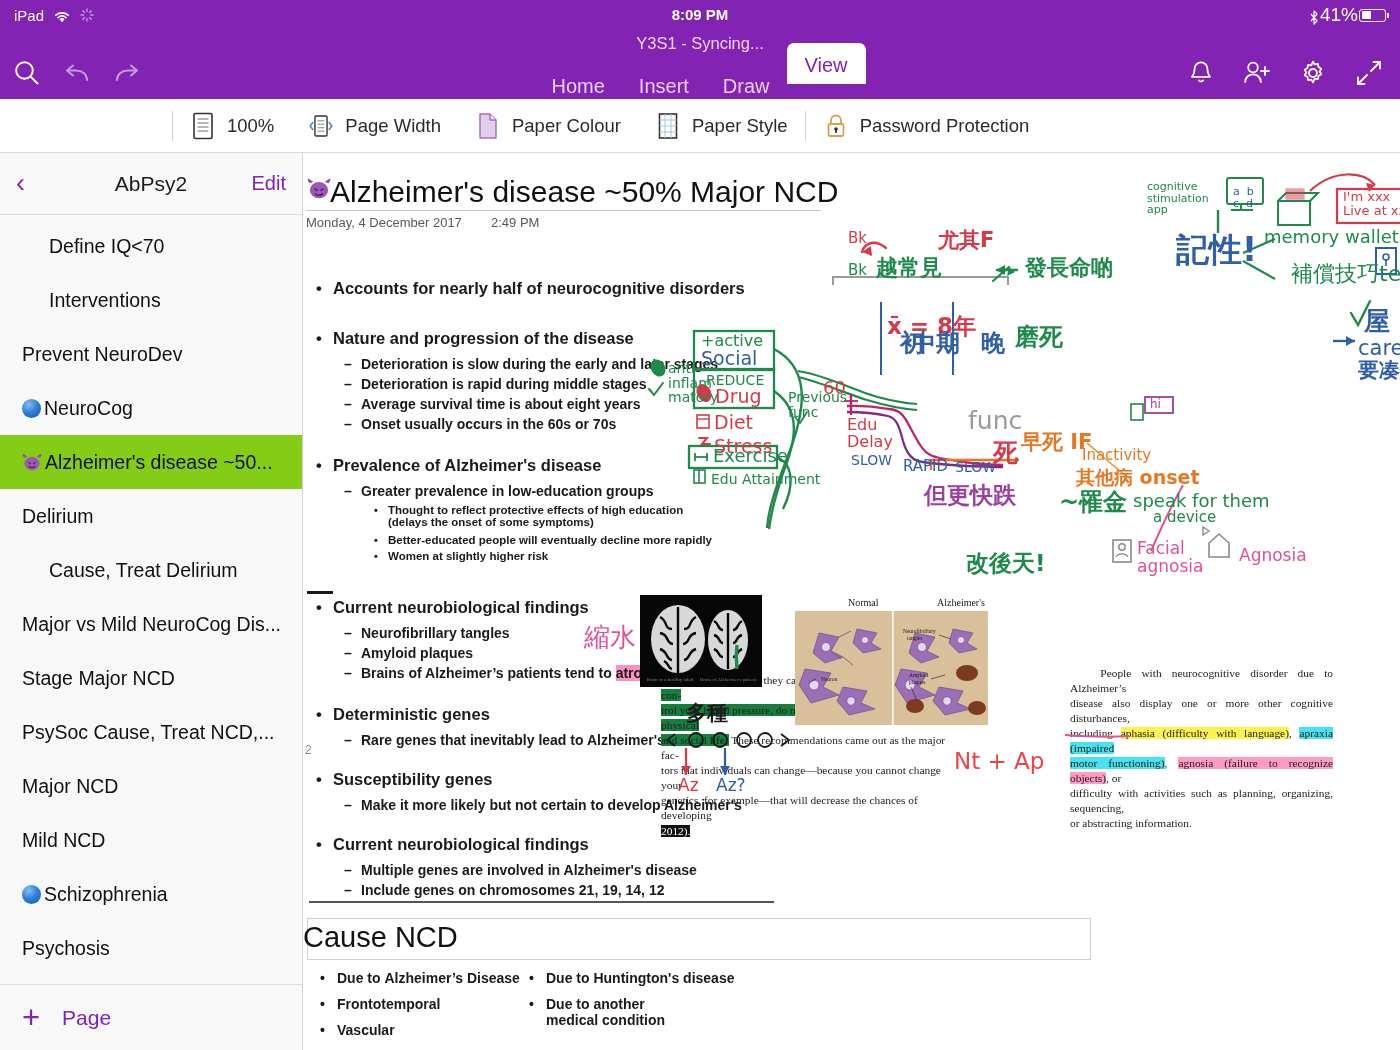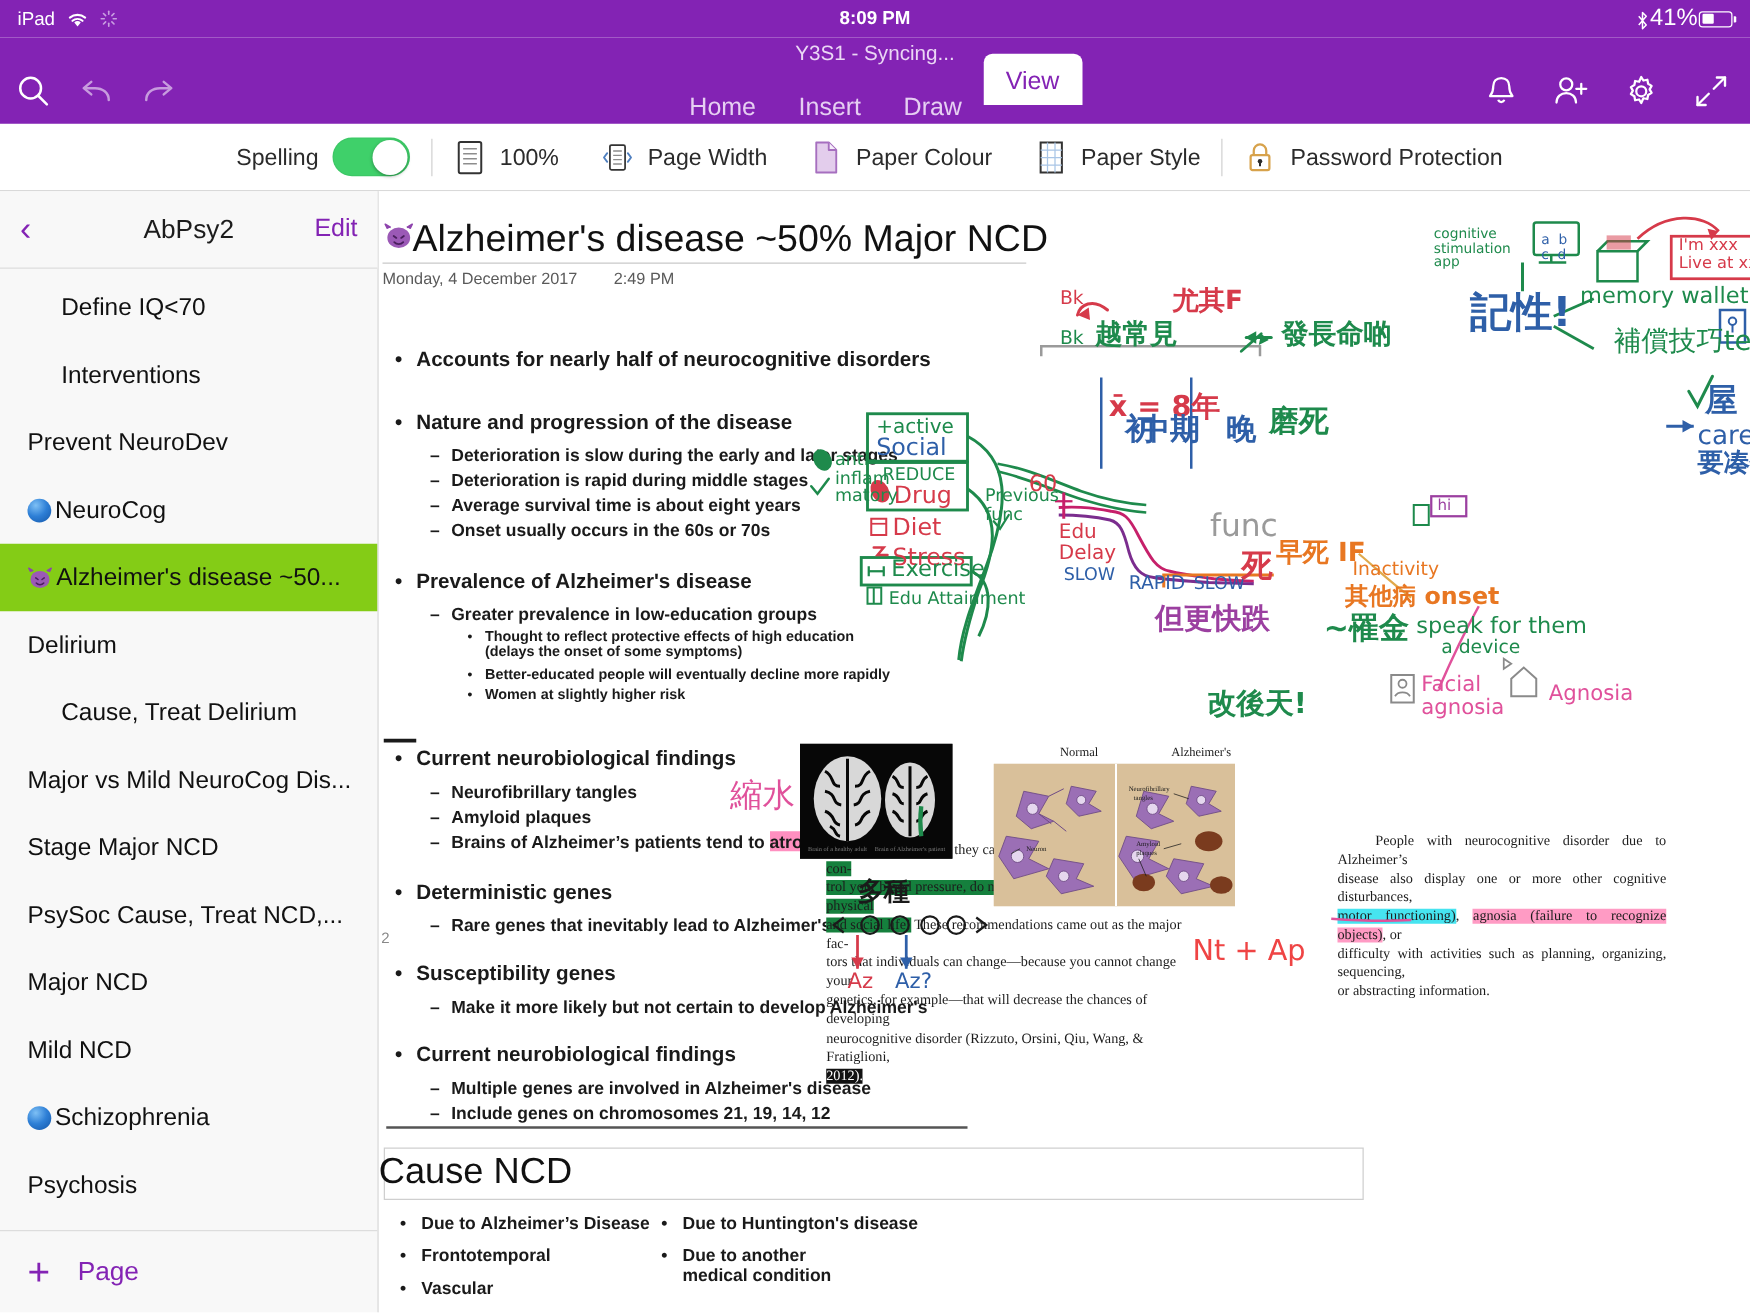--- a/index.html
+++ b/index.html
@@ -276,26 +276,20 @@
           <path d="M16 12 25 3" stroke="#fff" stroke-width="1.9" stroke-linecap="round"></path>
           <path d="M18.5 3H25v6.5" stroke="#fff" stroke-width="1.9" fill="none" stroke-linecap="round" stroke-linejoin="round"></path>
           <path d="M12 16 3 25" stroke="#fff" stroke-width="1.9" stroke-linecap="round"></path>
           <path d="M9.5 25H3v-6.5" stroke="#fff" stroke-width="1.9" fill="none" stroke-linecap="round" stroke-linejoin="round"></path>
         </svg>
     </div>
   </div>
 </div>
 
 <div id="ribbon">
-  <div class="rgroup">
-    <span class="rlabel">Spelling</span>
-    <div class="toggle">
-        <div class="knob"></div>
-      </div>
-  </div>
   <div class="rsep"></div>
   <div class="rgroup">
     <span class="ricon">
       <svg width="22" height="28" viewBox="0 0 22 28">
           <rect x="2" y="1.5" width="18" height="25" rx="1.5" stroke="#333" stroke-width="1.6" fill="#fff"></rect>
           <g stroke="#8d8d8d" stroke-width="1.3">
             <line x1="5.5" y1="7" x2="16.5" y2="7"></line>
             <line x1="5.5" y1="11" x2="16.5" y2="11"></line>
             <line x1="5.5" y1="15" x2="16.5" y2="15"></line>
             <line x1="5.5" y1="19" x2="16.5" y2="19"></line>
@@ -477,21 +471,20 @@
     <div class="pgmeta" style="left:2px; top:590px; font-size:12px; color:#888;">2</div>
     <div class="pgrule" style="left:6px; top:748px; width:465px; height:2px; background:#555;"></div>
 
     <div class="txtblock" style="left:358px; top:505px; width:292px;">
       <div style="text-align:right;">Through interviews</div>
       <div>and medical histories, they came to three major conclusions: <span class="hl-green">con-</span></div>
       <div><span class="hl-green">trol your blood pressure, do not smoke, and lead an active physical</span></div>
       <div><span class="hl-green">and social life!</span> These recommendations came out as the major fac-</div>
       <div>tors that individuals can change—because you cannot change your</div>
       <div>genetics, for example—that will decrease the chances of developing</div>
-      <div>neurocognitive disorder (Rizzuto, Orsini, Qiu, Wang, &amp; Fratiglioni,</div>
       <div><span style="background:#111; color:#fff;">2012).</span></div>
     </div>
 
     <div class="brainimg" style="left:337px; top:442px; width:122px; height:92px;">
       <svg width="122" height="92" viewBox="0 0 122 92">
           <rect width="122" height="92" fill="#070707"></rect>
         <g fill="#d8d8d8">
           <ellipse cx="38" cy="44" rx="27" ry="34"></ellipse>
             <ellipse cx="88" cy="45" rx="20" ry="30"></ellipse>
         </g>
@@ -552,20 +545,21 @@
             <path d="M144 24 156 28"></path>
             <path d="M136 68 150 64"></path>
             <path d="M116 76 122 90"></path>
         </g>
       </svg>
     </div>
 
     <div class="txtblock" style="left:767px; top:513px; width:263px; text-align:justify;">
       <div>&nbsp;&nbsp;&nbsp;People with neurocognitive disorder due to Alzheimer’s</div>
       <div>disease also display one or more other cognitive disturbances,</div>
+      <div>including <span class="hl-yellow">aphasia (difficulty with language)</span>, <span class="hl-cyan">apraxia (impaired</span></div>
       <div><span class="hl-cyan">motor functioning)</span>, <span class="hl-pink">agnosia (failure to recognize objects)</span>, or</div>
       <div>difficulty with activities such as planning, organizing, sequencing,</div>
       <div>or abstracting information.</div>
     </div>
 
     <svg class="abs" style="left:0; top:0; width:1097px; height:897px;">
 
       <path d="M583 95 c -12 -10 -22 -4 -24 4" stroke="#D63A4A" stroke-width="2.4" fill="none" stroke-linecap="round"></path>
       <path d="M559 99 l 9 -6 l 1 10 z" fill="#D63A4A"></path>
 

